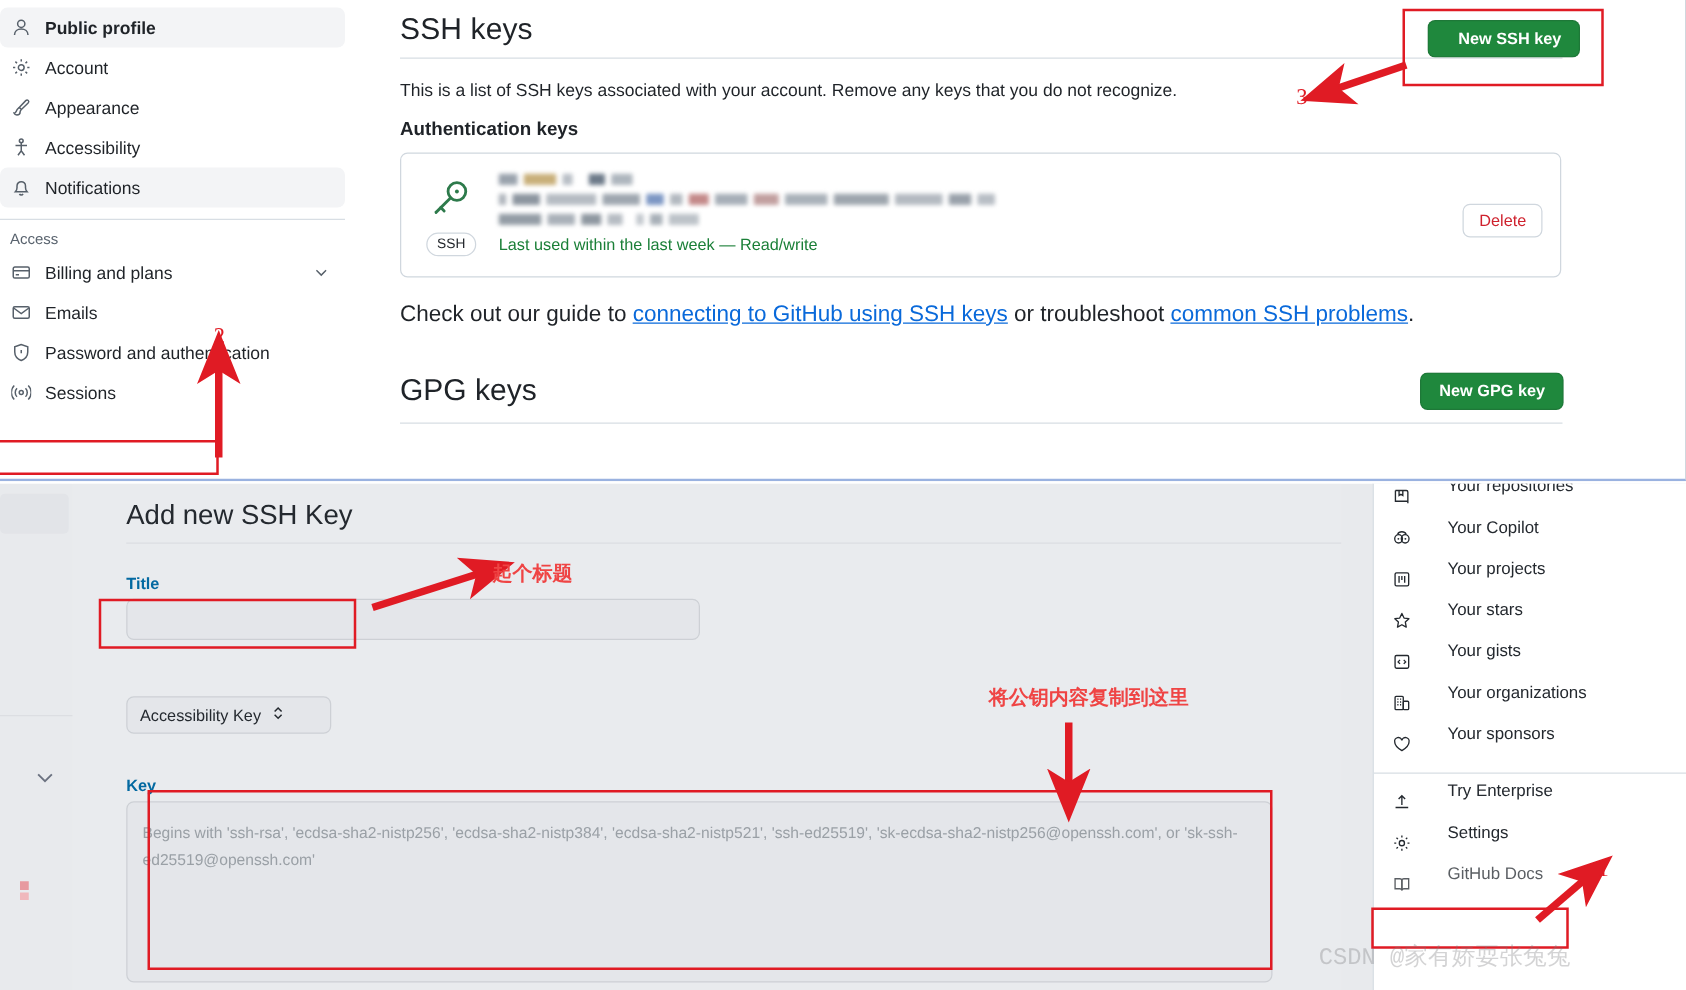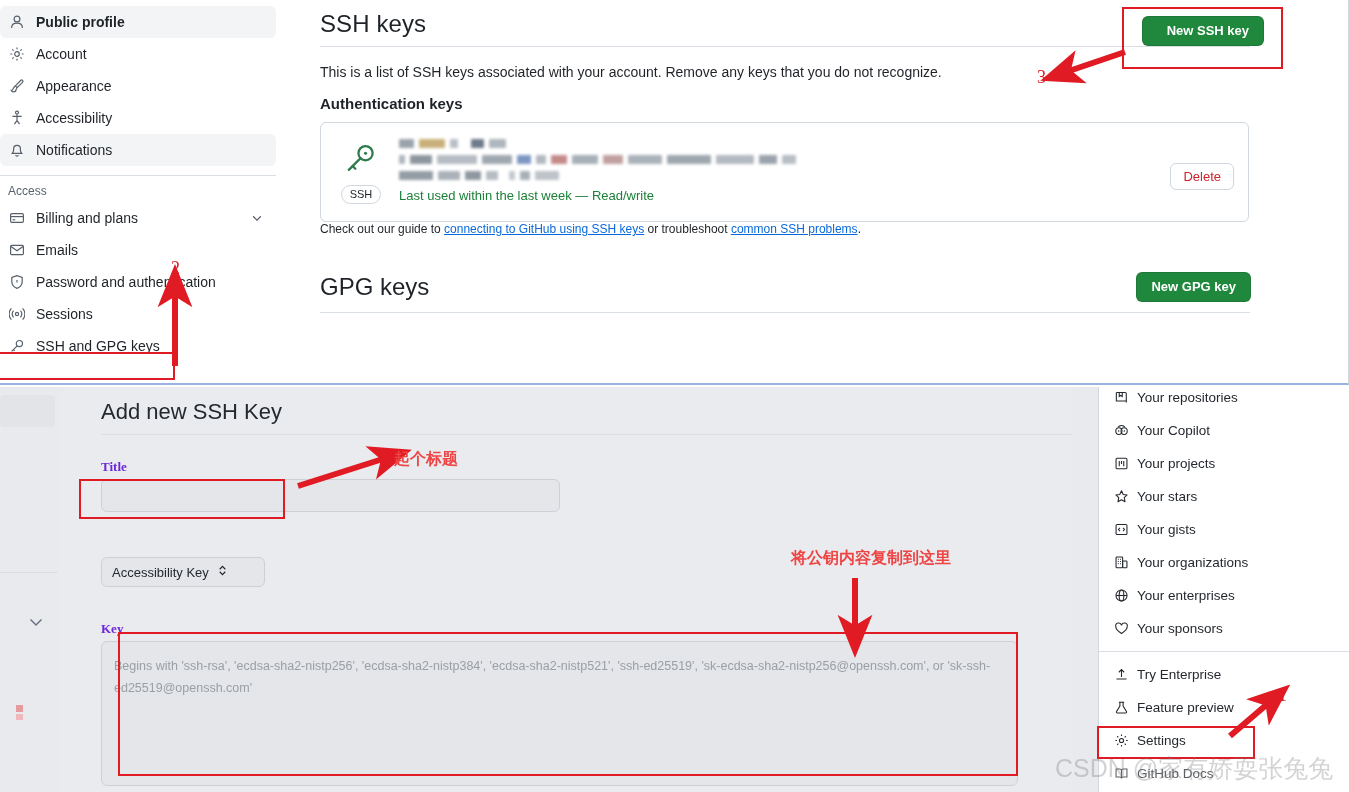--- a/index.html
+++ b/index.html
@@ -77,21 +77,21 @@
   
   .blur-line { display: flex; gap: 5px; align-items: center; margin-bottom: 7px; filter: blur(1.7px); }
   .bl { height: 9px; border-radius: 1px; }
   .key-meta { font-size: 13px; color: #1a7f37; margin-top: 8px; }
   .btn-delete {
     align-self: flex-start; margin-top: 26px;
     border: 1px solid #d0d7de; background: #fff; color: #cf222e;
     border-radius: 6px; font-size: 13px; padding: 5px 12px;
     font-family: "Liberation Sans", sans-serif;
   }
-  .guide-line { font-size: 12px; color: #1f2328; }
+  .guide-line { font-size: 18px; color: #1f2328; margin-top: 19px; }
   .guide-line a { color: #0969da; text-decoration: underline; }
   .gpg-row { margin-top: 36px; display: flex; align-items: center; justify-content: space-between; }
   .gpg-title { font-size: 24px; font-weight: 400; color: #1f2328; }
   .hr2 { height: 1px; background: #d8dee4; width: 930px; margin-top: 10px; }
 
   
   .bottom-shot {
     position: absolute; left: 0; top: 387px; width: 1349px; height: 405px;
     background: #e8eaed; overflow: hidden;
   }
@@ -104,21 +104,21 @@
   }
   .ghost-box { position: absolute; left: 0; top: 8px; width: 55px; height: 32px;
                background: #e2e4e8; border-radius: 4px; }
   .ghost-hr { position: absolute; left: 0; top: 185px; width: 62px; height: 1px; background: #dcdee2; }
   .ghost-chev { position: absolute; left: 26px; top: 612px; color: #6b7280; }
   .ghost-dots { position: absolute; left: 16px; top: 706px; }
 
   .form-title { position: absolute; left: 101px; top: 12px; font-size: 22px;
                 color: #24292f; font-weight: 400; }
   .form-hr { position: absolute; left: 101px; top: 47px; width: 972px; height: 1px; background: #dcdee2; }
-  .f-label { position: absolute; font-size: 13px; font-weight: 600; color: #6d28d9; font-family: Liberation Serif, serif; }
+  .f-label { position: absolute; font-size: 13px; font-weight: 600; color: #0369a1; }
   .f-input {
     position: absolute; background: #e4e6ea; border: 1px solid #cdd0d5;
     border-radius: 6px;
   }
   .f-select {
     position: absolute; background: #e4e6ea; border: 1px solid #cdd0d5;
     border-radius: 6px; font-size: 13px; color: #24292f;
     display: flex; align-items: center; gap: 8px; padding: 0 10px;
   }
   .f-textarea {
@@ -126,44 +126,44 @@
     border-radius: 6px; padding: 14px 12px; font-size: 12.5px; color: #9aa0a6;
     line-height: 1.75; overflow: hidden;
   }
 
   
   .right-menu {
     position: absolute; left: 1098px; top: 387px; width: 251px; height: 405px;
     background: #ffffff; border-left: 1px solid #d0d7de; overflow: hidden;
   }
   .rm-item {
-    display: flex; align-items: center; gap: 8px; height: 33px;
+    display: flex; gap: 29px; height: 33px;
     padding: 0 23px 0 14px; font-size: 13.5px; color: #24292f;
     position: relative;
   }
   .rm-icon { width: 16px; flex: 0 0 16px; color: #24292f;
              display: flex; align-items: center; justify-content: center; }
   .rm-sep { height: 1px; background: #d8dee4; margin: 6px 0; }
 
   
   .anno-box { position: absolute; border: 2px solid #e01b24; pointer-events: none; }
   .anno-num {
     position: absolute; color: #e01b24; font-size: 18px;
     font-family: "Liberation Serif", serif;
   }
   .anno-cn {
     position: absolute; color: #ef4444; font-size: 16px; font-weight: 700;
     font-family: "DejaVu Sans", sans-serif; white-space: nowrap;
   }
   .anno-svg { position: absolute; left: 0; top: 0; width: 1349px; height: 792px;
               pointer-events: none; }
   .watermark {
-    position: absolute; left: 1055px; top: 752px; font-size: 25px;
+    position: absolute; left: 1055px; top: 752px; font-size: 19px;
     color: rgba(120,120,125,.33); white-space: nowrap;
-    font-family: Liberation Sans, sans-serif; pointer-events: none;
+    font-family: Liberation Mono, monospace; pointer-events: none;
   }
 </style>
 </head>
 <body>
 
 <div id="root">
 
   <div class="top-shot">
 
     <div class="sidebar">
@@ -251,29 +251,20 @@
         <span class="nav-label">Password and authentication</span>
       </div>
       <div class="nav-item">
         <span class="nav-icon">
             <svg width="16" height="16" viewBox="0 0 16 16" fill="none" stroke="currentColor" stroke-width="1.2">
               <circle cx="8" cy="8" r="1.6"></circle>
               <path d="M4.6 4.6a4.8 4.8 0 0 0 0 6.8M11.4 4.6a4.8 4.8 0 0 1 0 6.8M2.4 2.4a7.9 7.9 0 0 0 0 11.2M13.6 2.4a7.9 7.9 0 0 1 0 11.2"></path>
             </svg>
           </span>
         <span class="nav-label">Sessions</span>
-      </div>
-      <div class="nav-item">
-        <span class="nav-icon">
-            <svg width="16" height="16" viewBox="0 0 16 16" fill="none" stroke="currentColor" stroke-width="1.2">
-              <circle cx="10.4" cy="5.6" r="3.1"></circle>
-              <path d="M8.2 7.8 2.6 13.4M4.4 11.6l1.3 1.3"></path>
-            </svg>
-          </span>
-        <span class="nav-label">SSH and GPG keys</span>
       </div>
     </div>
 
     <div class="main">
       <div class="title-row">
         <div class="page-title">SSH keys</div>
         <button class="btn-green" style="margin-top:6px;margin-right:16px;padding-left:24px;">New SSH key</button>
       </div>
       <div class="hr"></div>
       <div class="body-text">This is a list of SSH keys associated with your account. Remove any keys that you do not recognize.</div>
@@ -431,54 +422,35 @@
             <rect x="2.2" y="2.2" width="7" height="11.4" rx=".9"></rect>
             <rect x="9.2" y="6.4" width="4.6" height="7.2" rx=".9"></rect>
             <path d="M4.1 4.6h1M6.4 4.6h1M4.1 7h1M6.4 7h1M4.1 9.4h1M6.4 9.4h1"></path>
           </svg>
         </span>
       <span>Your organizations</span>
     </div>
     <div class="rm-item">
       <span class="rm-icon">
           <svg width="15" height="15" viewBox="0 0 16 16" fill="none" stroke="currentColor" stroke-width="1.15">
-            <circle cx="8" cy="8" r="5.9"></circle>
-            <ellipse cx="8" cy="8" rx="2.5" ry="5.9"></ellipse>
-            <path d="M2.3 8h11.4"></path>
-          </svg>
-        </span>
-      <span>Your enterprises</span>
-    </div>
-    <div class="rm-item">
-      <span class="rm-icon">
-          <svg width="15" height="15" viewBox="0 0 16 16" fill="none" stroke="currentColor" stroke-width="1.15">
             <path d="M8 13.3S1.9 9.6 1.9 5.9A3.1 3.1 0 0 1 8 4.6a3.1 3.1 0 0 1 6.1 1.3c0 3.7-6.1 7.4-6.1 7.4z"></path>
           </svg>
         </span>
       <span>Your sponsors</span>
     </div>
 
     <div class="rm-sep"></div>
 
     <div class="rm-item">
       <span class="rm-icon">
           <svg width="15" height="15" viewBox="0 0 16 16" fill="none" stroke="currentColor" stroke-width="1.15">
             <path d="M8 10.6V2.8M5.2 5.6 8 2.8l2.8 2.8M2.6 12.8h10.8"></path>
           </svg>
         </span>
       <span>Try Enterprise</span>
-    </div>
-    <div class="rm-item">
-      <span class="rm-icon">
-          <svg width="15" height="15" viewBox="0 0 16 16" fill="none" stroke="currentColor" stroke-width="1.15">
-            <path d="M6.3 2.4v4L2.7 12.3c-.4.7.1 1.5.9 1.5h8.8c.8 0 1.3-.8.9-1.5L9.7 6.4v-4"></path>
-            <path d="M5.2 2.4h5.6"></path>
-          </svg>
-        </span>
-      <span>Feature preview</span>
     </div>
     <div class="rm-item">
       <span class="rm-icon">
           <svg width="15" height="15" viewBox="0 0 16 16" fill="none" stroke="currentColor" stroke-width="1.15">
             <circle cx="8" cy="8" r="2.2"></circle>
             <path d="M8 1.5v1.7M8 12.8v1.7M14.5 8h-1.7M3.2 8H1.5M12.6 3.4l-1.2 1.2M4.6 11.4l-1.2 1.2M12.6 12.6l-1.2-1.2M4.6 4.6 3.4 3.4"></path>
           </svg>
         </span>
       <span>Settings</span>
     </div>

